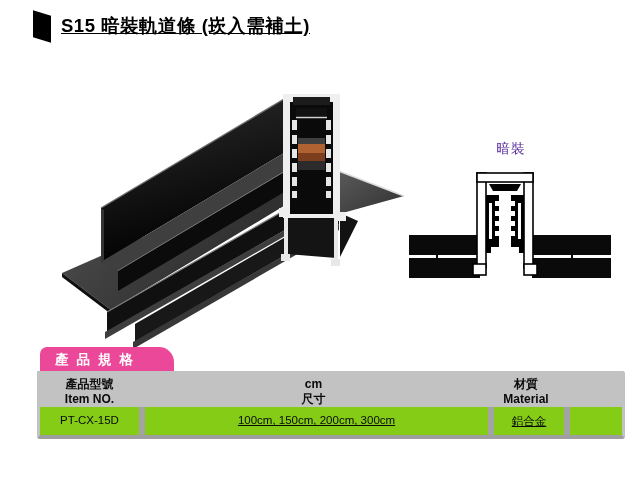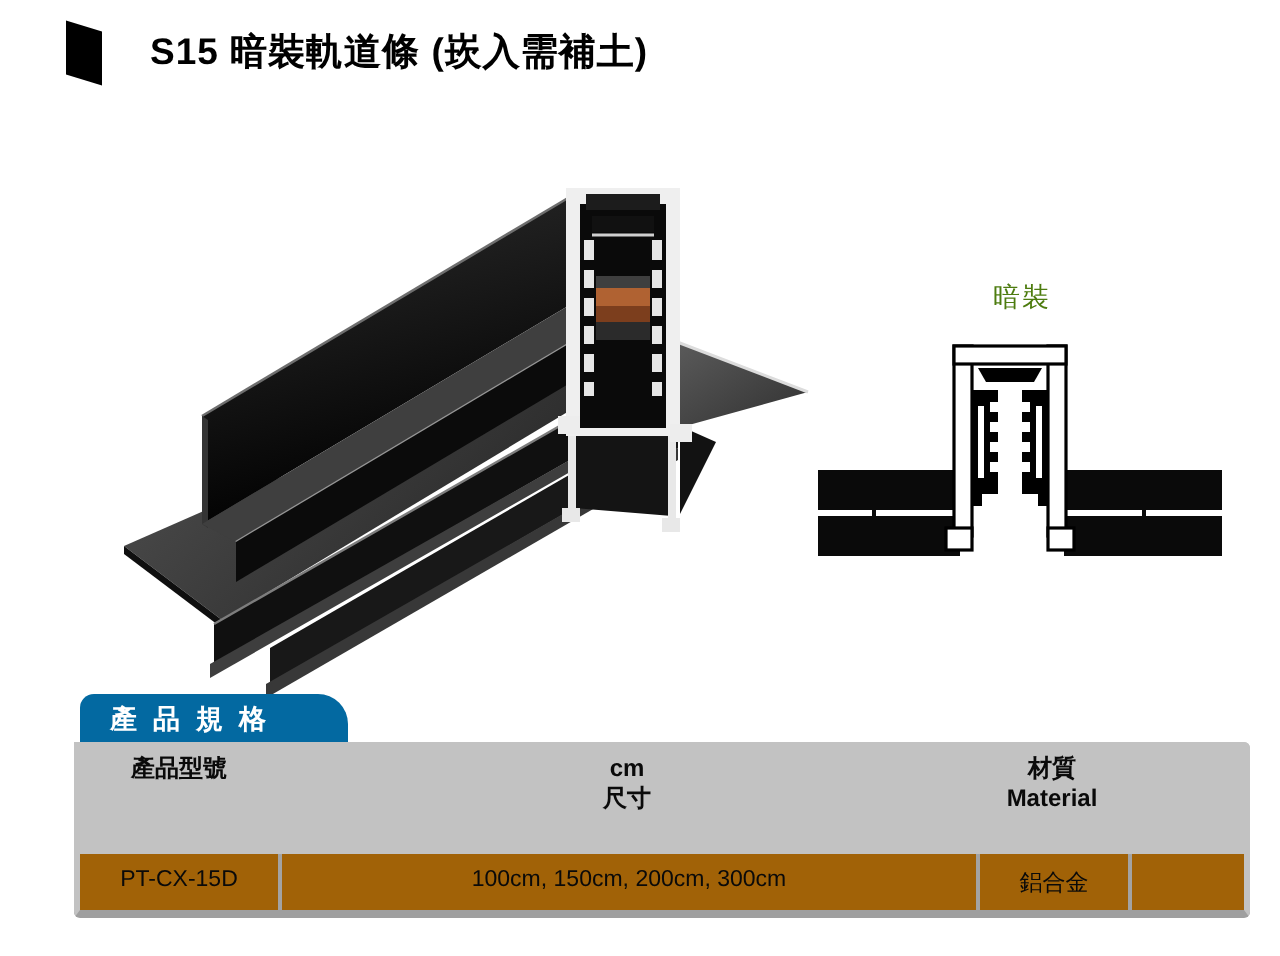--- a/index.html
+++ b/index.html
@@ -3,43 +3,43 @@
 <meta charset="utf-8">
 <style>
   html,body{margin:0;padding:0;background:#fff;}
   .page{
     position:relative;width:640px;height:478px;background:#ffffff;overflow:hidden;
     font-family:"Liberation Sans","DejaVu Sans",sans-serif;color:#000;
   }
   
   .title-row{position:absolute;left:33px;top:11px;display:flex;align-items:flex-start;}
   .title-bullet{width:18px;height:27px;background:#000;transform:skewY(17deg);margin-top:2px;}
-  .title-text{font-size:18.5px;font-weight:bold;letter-spacing:0.5px;margin-left:24px;line-height:30px;white-space:nowrap;}
+  .title-text{font-size:18.5px;font-weight:bold;letter-spacing:0.5px;margin-left:10px;line-height:30px;white-space:nowrap;text-decoration:underline;}
   
   .render3d{position:absolute;left:55px;top:80px;}
   .section-area{position:absolute;left:405px;top:140px;width:212px;}
-  .section-label{font-size:13.5px;color:#4d7c0f;text-align:center;letter-spacing:1px;margin-bottom:6px;}
+  .section-label{font-size:13.5px;color:#4c1d95;text-align:center;letter-spacing:1px;margin-bottom:6px;}
   .section-svg{display:block;}
   
   .spec{position:absolute;left:37px;top:347px;width:588px;}
   .spec-tab{
     box-sizing:border-box;width:134px;height:24px;margin-left:3px;
-    background:#0369a1;border-radius:7px 15px 0 0;
+    background:#ec4899;border-radius:7px 15px 0 0;
     color:#fff;font-weight:bold;font-size:13.5px;line-height:25px;
     letter-spacing:8px;padding-left:15px;white-space:nowrap;overflow:hidden;
   }
   .spec-body{
     border:3px solid #c2c2c2;border-bottom:4px solid #9f9f9f;
     border-radius:0 3px 3px 3px;background:#c2c2c2;
   }
-  .spec-header{display:grid;grid-template-columns:99px 349px 76px 1fr;background:#c2c2c2;padding:3px 0 20px;}
+  .spec-header{display:grid;grid-template-columns:99px 349px 76px 1fr;background:#c2c2c2;padding:3px 0 0;}
   .hcell{text-align:center;font-weight:bold;font-size:12px;line-height:15px;color:#0a0a0a;}
-  .spec-row{display:grid;grid-template-columns:99px 349px 76px 1fr;background:#a16207;}
+  .spec-row{display:grid;grid-template-columns:99px 349px 76px 1fr;background:#84cc16;}
   .rcell{box-sizing:border-box;text-align:center;font-size:11.5px;padding:7px 0 6px;color:#0a0a0a;}
-  .rcell + .rcell{border-left:2px solid #a3a3a3;}
+  .rcell + .rcell{border-left:6px solid #a3a3a3;text-decoration:underline;}
 </style>
 </head>
 <body>
 
 <div class="page">
 
   <div class="title-row">
     <div class="title-bullet"></div>
     <div class="title-text">S15 暗裝軌道條 (崁入需補土)</div>
   </div>
@@ -167,20 +167,21 @@
       </g>
     </svg>
   </div>
 
   <div class="spec">
     <div class="spec-tab">產品規格</div>
     <div class="spec-body">
       <div class="spec-header">
         <div class="hcell">
           <div>產品型號</div>
+          <div>Item NO.</div>
         </div>
         <div class="hcell">
           <div>cm</div>
           <div>尺寸</div>
         </div>
         <div class="hcell">
           <div>材質</div>
           <div>Material</div>
         </div>
       </div>

